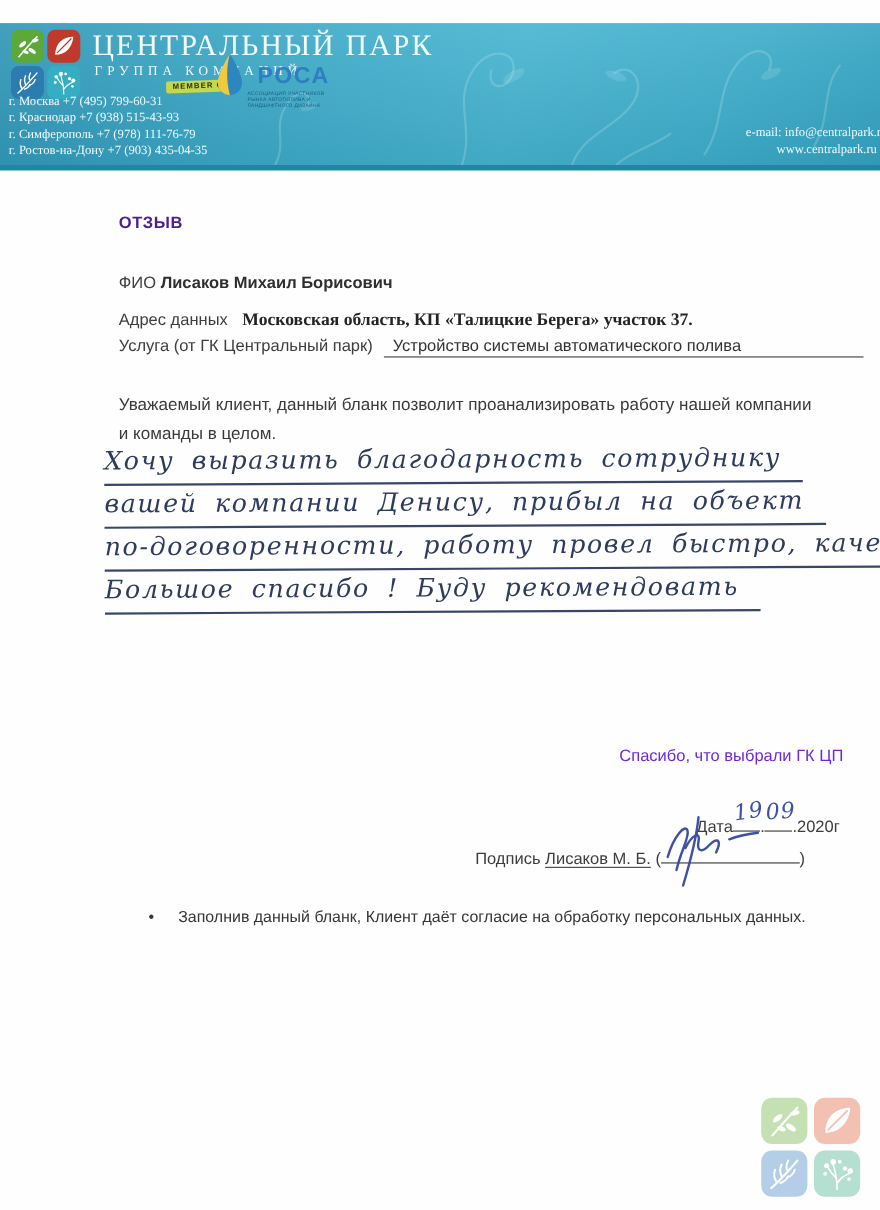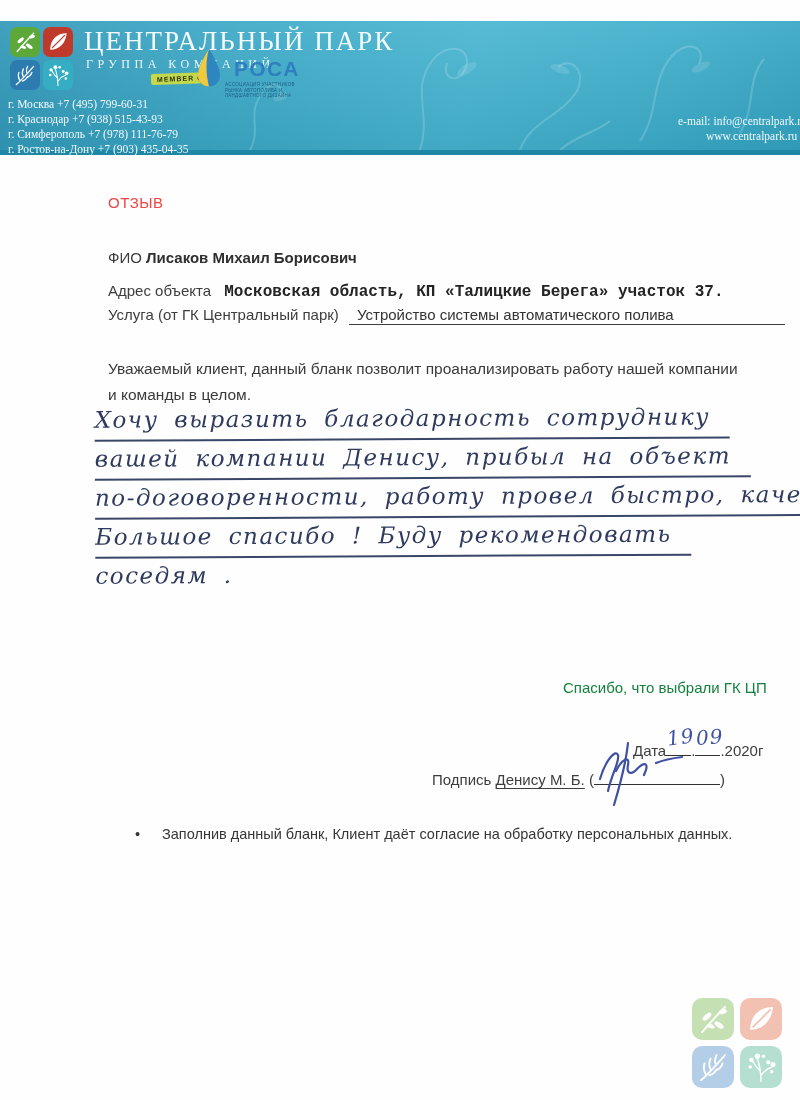--- a/index.html
+++ b/index.html
@@ -26,47 +26,47 @@
   .band-subtitle{position:absolute;left:86px;top:36px;font-family:"Liberation Serif",serif;
                  font-size:12px;letter-spacing:4.5px;color:#ecf8fb;white-space:nowrap;}
   .member-badge{position:absolute;left:151px;top:52px;background:#c3d84d;color:#2e3510;
                 font-size:7px;font-weight:bold;letter-spacing:1px;padding:2px 6px;
                 border-radius:2px;transform:rotate(-2deg);white-space:nowrap;}
   .rosa{position:absolute;left:198px;top:28px;}
   .rosa-name{position:absolute;left:36px;top:8px;font-size:21px;font-weight:bold;
              color:#2d7fc0;letter-spacing:1.5px;}
   .rosa-tagline{position:absolute;left:27px;top:33px;font-size:4.5px;line-height:5.5px;
                 color:#1e5e84;letter-spacing:.3px;white-space:nowrap;}
-  .phones{position:absolute;left:8px;top:76px;font-family:"Liberation Serif",serif;
+  .phones{position:absolute;left:8px;top:64px;font-family:"Liberation Serif",serif;
           font-size:11.5px;line-height:15px;color:#f2fbfd;white-space:nowrap;}
   .contact-email{position:absolute;left:678px;top:94px;font-family:"Liberation Serif",serif;
                  font-size:11.5px;color:#eefafc;white-space:nowrap;}
   .contact-web{position:absolute;left:706px;top:109px;font-family:"Liberation Serif",serif;
                font-size:11.5px;color:#eefafc;white-space:nowrap;}
 
   
-  .form-title{left:108px;top:194px;font-size:15px;letter-spacing:.5px;color:#ef4444;}
+  .form-title{left:108px;top:194px;font-size:15px;letter-spacing:.5px;color:#4c1d95;font-weight:bold;}
   .fio-line{left:108px;top:249px;font-size:15px;}
   .fio-line b{color:#2f2f2f;}
   .addr-line{left:108px;top:282px;font-size:15px;white-space:nowrap;}
-  .addr-value{font-family:Liberation Mono, monospace;font-weight:bold;font-size:16px;
+  .addr-value{font-family:Liberation Serif, serif;font-weight:bold;font-size:16px;
               color:#242424;margin-left:9px;}
   .svc-line{left:108px;top:306px;font-size:15px;white-space:nowrap;}
   .svc-underline{display:inline-block;width:428px;margin-left:6px;padding:0 0 1px 8px;
                  border-bottom:1.6px solid #3c3c3c;color:#333;}
   .intro{left:108px;top:356px;width:636px;font-size:15.5px;line-height:26px;color:#3a3a3a;}
 
   .handwriting{left:95px;top:401px;width:670px;transform:rotate(-0.3deg);
                font-family:"DejaVu Serif",serif;font-style:italic;font-size:23px;
                color:#2e3a5e;letter-spacing:1.5px;word-spacing:7px;}
   .hw-line{height:37px;line-height:34px;border-bottom:2px solid #3a4668;
            width:fit-content;padding-right:20px;white-space:nowrap;}
   .hw-line.no-line{border-bottom:none;}
 
-  .thanks{left:563px;top:679px;font-size:15px;color:#15803d;white-space:nowrap;}
+  .thanks{left:563px;top:679px;font-size:15px;color:#6d28d9;white-space:nowrap;}
 
   .date-line{left:633px;top:742px;font-size:15px;white-space:nowrap;}
   .date-blank{display:inline-block;width:25px;height:13px;border-bottom:1.3px solid #333;
               position:relative;}
   .hw-digit{position:absolute;left:1px;top:-17px;font-family:"DejaVu Serif",serif;
             font-style:italic;font-size:20px;color:#3f51a3;letter-spacing:1px;}
   .d1{transform:rotate(-8deg);} .d2{transform:rotate(-4deg);}
 
   .sign-line{left:432px;top:771px;font-size:15px;white-space:nowrap;}
   .sign-name{text-decoration:underline;text-underline-offset:3px;}
@@ -189,48 +189,47 @@
   </div>
 
   <div class="abs form-title">ОТЗЫВ</div>
 
   <div class="abs fio-line">
     <span>ФИО</span>
     <b>Лисаков Михаил Борисович</b>
   </div>
 
   <div class="abs addr-line">
-    <span>Адрес объекта</span>
+    <span>Адрес данных</span>
     <span class="addr-value">Московская область, КП «Талицкие Берега» участок 37.</span>
   </div>
 
   <div class="abs intro">Уважаемый клиент, данный бланк позволит проанализировать работу нашей компании и команды в целом.</div>
 
   <div class="abs svc-line">
     <span>Услуга (от ГК Центральный парк)</span>
     <span class="svc-underline">Устройство системы автоматического полива</span>
   </div>
 
   <div class="abs handwriting">
     <div class="hw-line">Хочу выразить благодарность сотруднику</div>
     <div class="hw-line">вашей компании Денису, прибыл на объект</div>
     <div class="hw-line">по-договоренности, работу провел быстро, качественно.</div>
     <div class="hw-line">Большое спасибо ! Буду рекомендовать</div>
-    <div class="hw-line no-line">соседям .</div>
   </div>
 
   <div class="abs thanks">Спасибо, что выбрали ГК ЦП</div>
 
   <div class="abs date-line">
     <span>Дата</span><span class="date-blank"><span class="hw-digit d1">19</span></span><span>.</span><span class="date-blank"><span class="hw-digit d2">09</span></span><span>.2020г</span>
   </div>
 
   <div class="abs sign-line">
     <span>Подпись</span>
-    <span class="sign-name">Денису М. Б.</span>
+    <span class="sign-name">Лисаков М. Б.</span>
     <span>(</span><span class="sig-blank">
       <svg class="sig-svg" width="130" height="72" viewBox="0 0 130 72">
         <g fill="none" stroke="#3f51a3" stroke-width="2.2" stroke-linecap="round">
           <path d="M12 44 C18 24 28 14 30 20 C32 26 24 38 20 56"></path>
           <path d="M28 36 C34 24 42 20 40 30 C38 40 44 40 50 33 C56 27 60 28 58 35 L56 40"></path>
           <path d="M40 8 C38 28 32 50 26 70"></path>
           <path d="M68 28 C78 24 86 23 94 22"></path>
         </g>
       </svg>
     </span><span>)</span>

